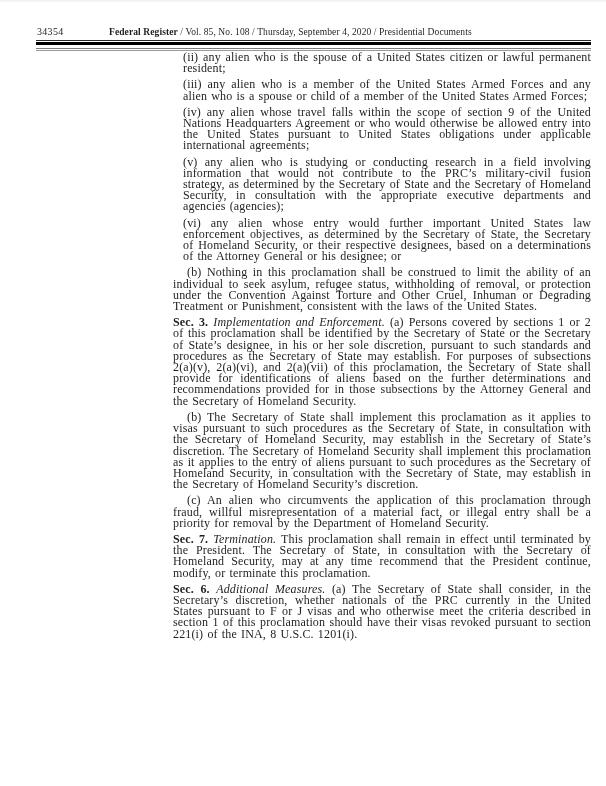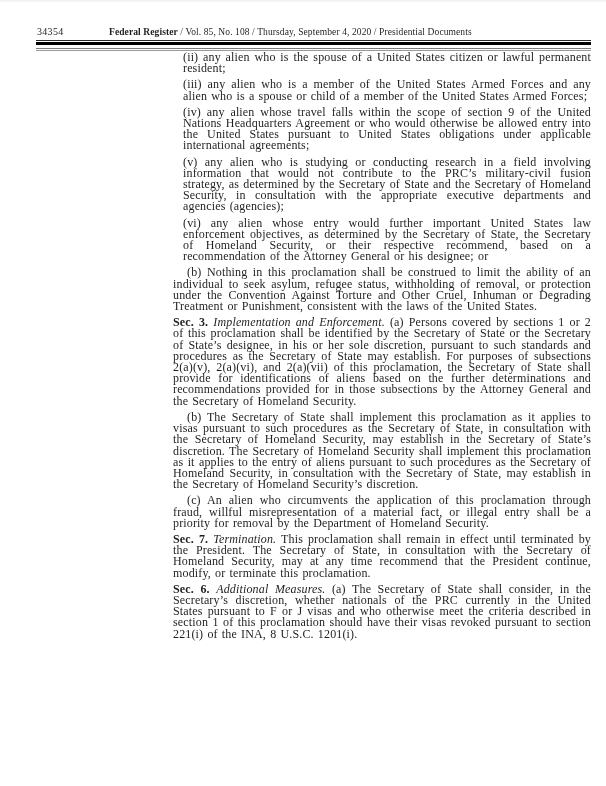--- a/index.html
+++ b/index.html
@@ -99,20 +99,20 @@
   <div class="r3"></div>
   <div class="g3"></div>
   <div class="r4"></div>
 </div>
 
 <div class="doc-body">
   <p class="sub">(ii) any alien who is the spouse of a United States citizen or lawful permanent resident;</p>
   <p class="sub">(iii) any alien who is a member of the United States Armed Forces and any alien who is a spouse or child of a member of the United States Armed Forces;</p>
   <p class="sub">(iv) any alien whose travel falls within the scope of section 9 of the United Nations Headquarters Agreement or who would otherwise be allowed entry into the United States pursuant to United States obligations under applicable international agreements;</p>
   <p class="sub">(v) any alien who is studying or conducting research in a field involving information that would not contribute to the PRC’s military-civil fusion strategy, as determined by the Secretary of State and the Secretary of Homeland Security, in consultation with the appropriate executive departments and agencies (agencies);</p>
-  <p class="sub">(vi) any alien whose entry would further important United States law enforcement objectives, as determined by the Secretary of State, the Secretary of Homeland Security, or their respective recommend, based on a recommendation of the Attorney General or his designee; or</p>
+  <p class="sub">(vi) any alien whose entry would further important United States law enforcement objectives, as determined by the Secretary of State, the Secretary of Homeland Security, or their respective designees, based on a determinations of the Attorney General or his designee; or</p>
   <p class="indent">(b) Nothing in this proclamation shall be construed to limit the ability of an individual to seek asylum, refugee status, withholding of removal, or protection under the Convention Against Torture and Other Cruel, Inhuman or Degrading Treatment or Punishment, consistent with the laws of the United States.</p>
   <p class="sec"><span class="sec-label">Sec. 3.</span> <span class="sec-title">Implementation and Enforcement.</span> <span>(a) Persons covered by sections 1 or 2 of this proclamation shall be identified by the Secretary of State or the Secretary of State’s designee, in his or her sole discretion, pursuant to such standards and procedures as the Secretary of State may establish. For purposes of subsections 2(a)(v), 2(a)(vi), and 2(a)(vii) of this proclamation, the Secretary of State shall provide for identifications of aliens based on the further determinations and recommendations provided for in those subsections by the Attorney General and the Secretary of Homeland Security.</span></p>
   <p class="indent">(b) The Secretary of State shall implement this proclamation as it applies to visas pursuant to such procedures as the Secretary of State, in consultation with the Secretary of Homeland Security, may establish in the Secretary of State’s discretion. The Secretary of Homeland Security shall implement this proclamation as it applies to the entry of aliens pursuant to such procedures as the Secretary of Homeland Security, in consultation with the Secretary of State, may establish in the Secretary of Homeland Security’s discretion.</p>
   <p class="indent">(c) An alien who circumvents the application of this proclamation through fraud, willful misrepresentation of a material fact, or illegal entry shall be a priority for removal by the Department of Homeland Security.</p>
   <p class="sec"><span class="sec-label">Sec. 7.</span> <span class="sec-title">Termination.</span> <span>This proclamation shall remain in effect until terminated by the President. The Secretary of State, in consultation with the Secretary of Homeland Security, may at any time recommend that the President continue, modify, or terminate this proclamation.</span></p>
   <p class="sec"><span class="sec-label">Sec. 6.</span> <span class="sec-title">Additional Measures.</span> <span>(a) The Secretary of State shall consider, in the Secretary’s discretion, whether nationals of the PRC currently in the United States pursuant to F or J visas and who otherwise meet the criteria described in section 1 of this proclamation should have their visas revoked pursuant to section 221(i) of the INA, 8 U.S.C. 1201(i).</span></p>
 </div>
 
 </body></html>

